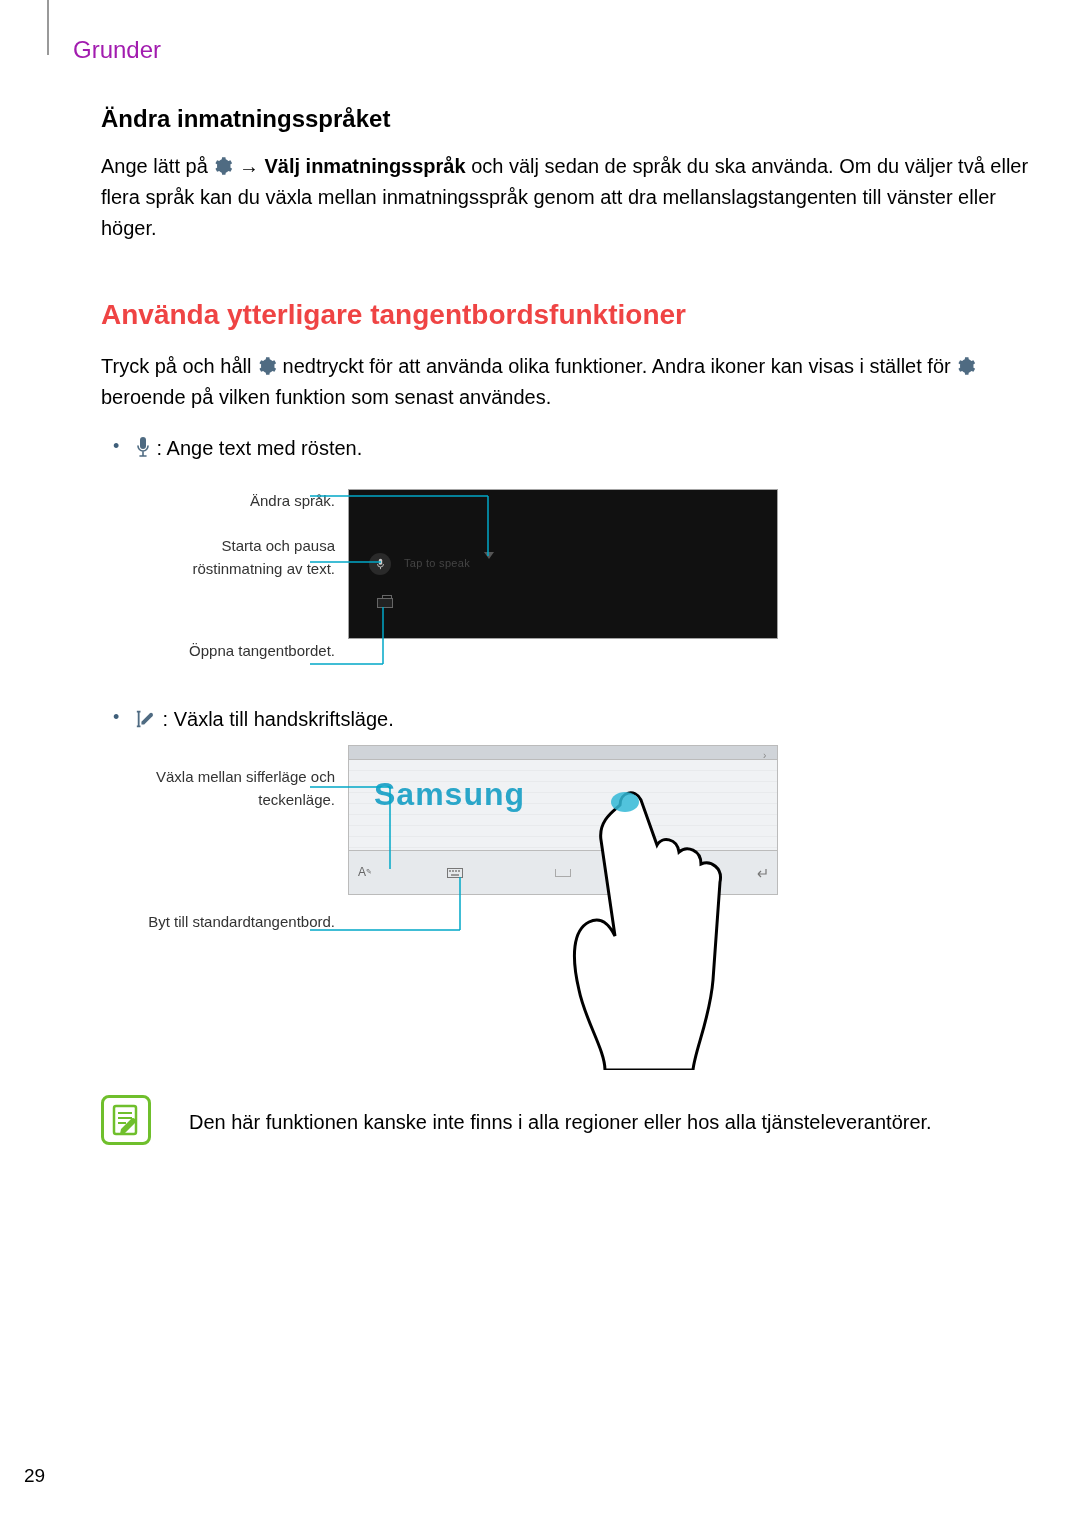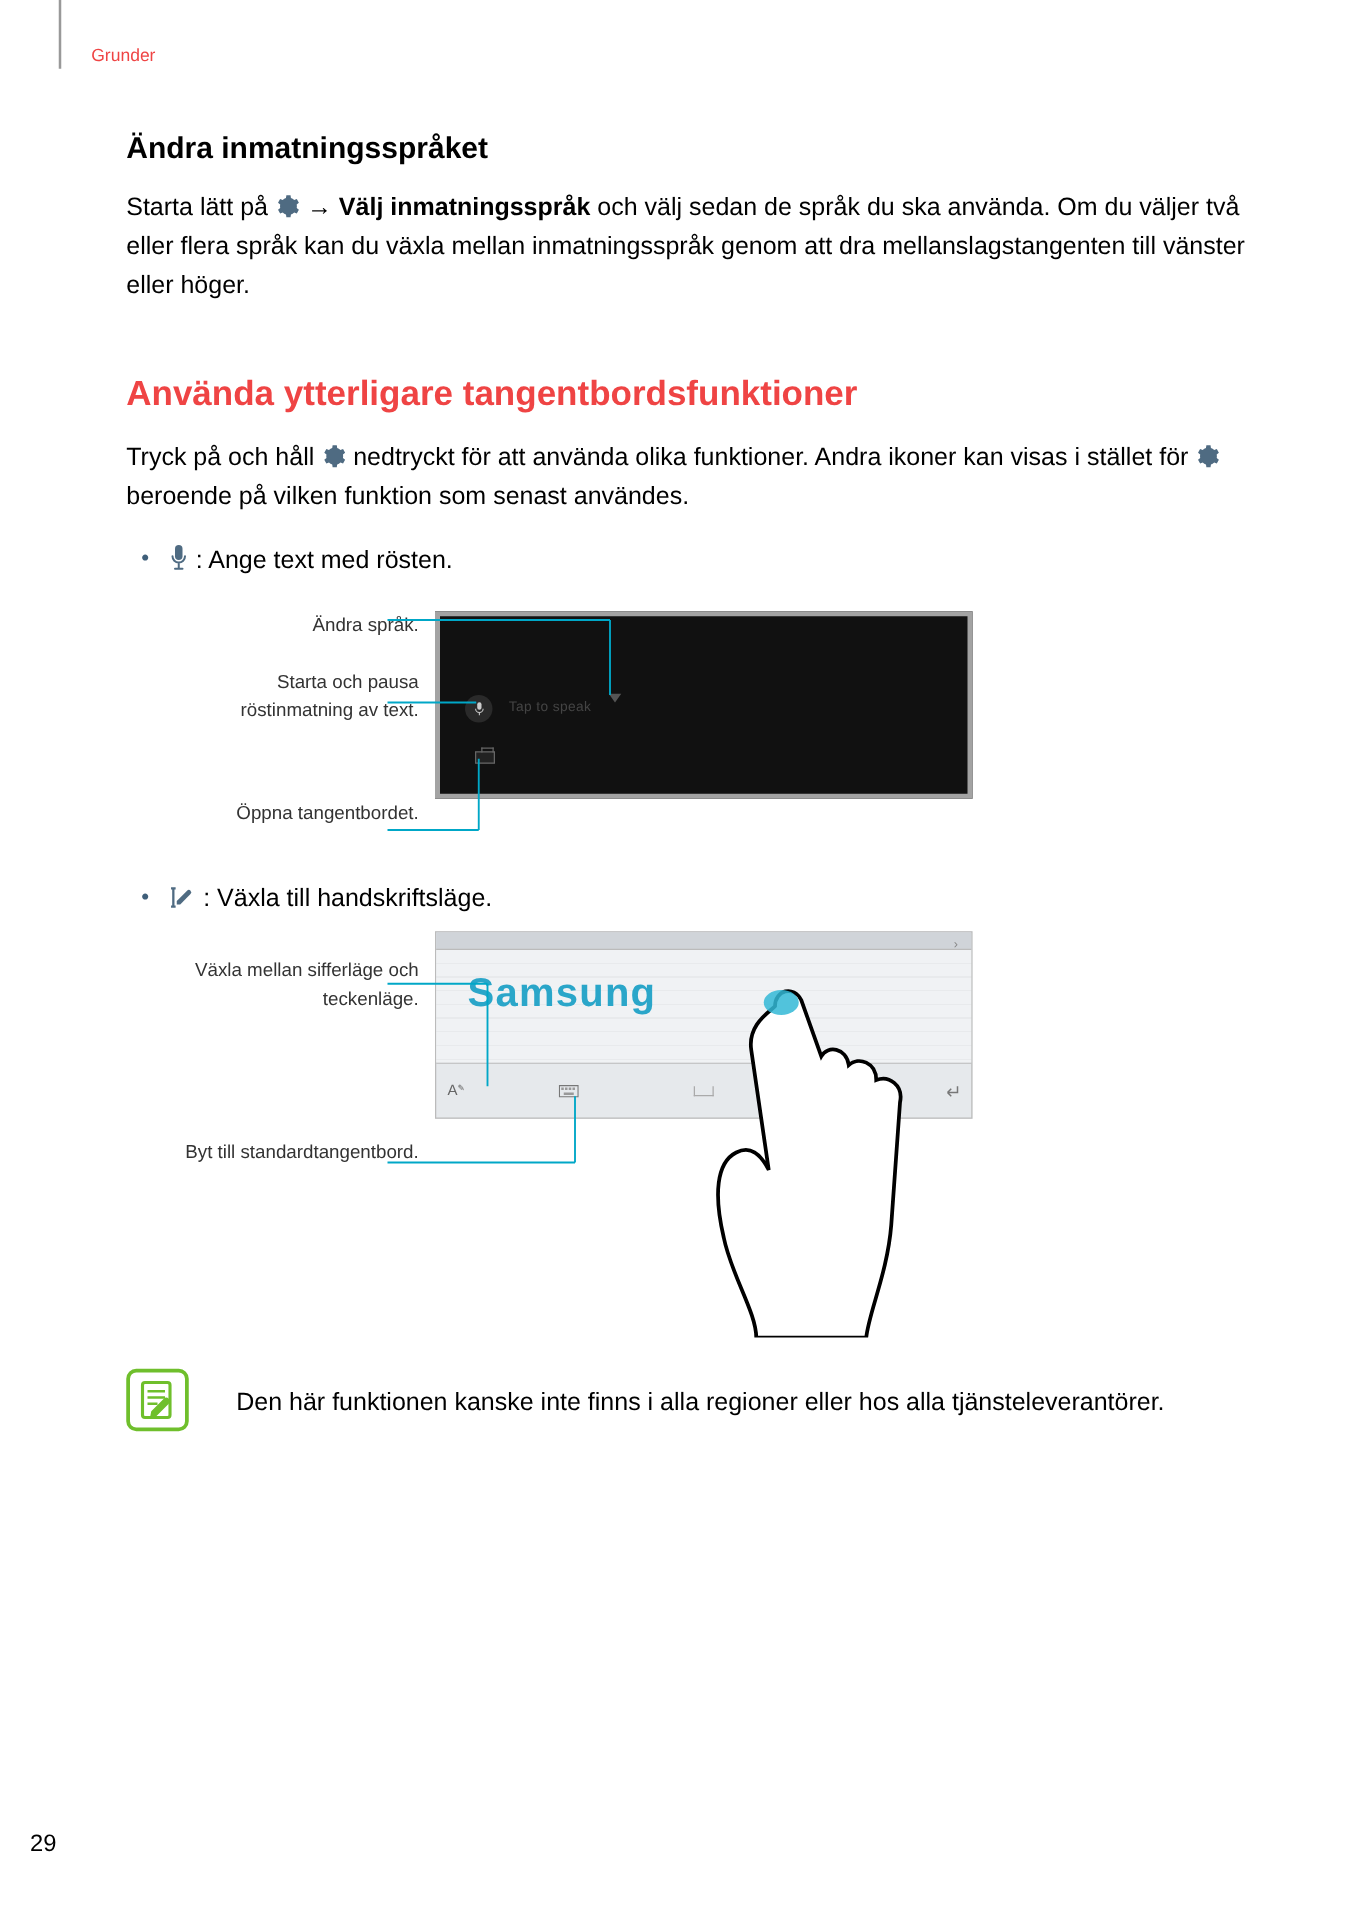--- a/index.html
+++ b/index.html
@@ -16,22 +16,22 @@
     left: 47px;
     top: 0;
     width: 2px;
     height: 55px;
     background: #999;
   }
   .header-label {
     position: absolute;
     left: 73px;
     top: 36px;
-    color: #ef4444;
-    font-size: 14px;
+    color: #a21caf;
+    font-size: 24px;
   }
   .content {
     position: absolute;
     left: 73px;
     top: 105px;
     width: 930px;
     margin-left: 28px;
   }
   h3.sub {
     font-size: 24px;
@@ -102,21 +102,21 @@
     text-align: right;
   }
   .fig1-label { position: absolute; right: 0; width: 180px; text-align: right; }
   .fig1-screenshot {
     position: absolute;
     left: 213px;
     top: 15px;
     width: 430px;
     height: 150px;
     background: #111;
-    border: 4px solid #a3a3a3;
+    border: 1px solid #a3a3a3;
   }
   .fig1-micbtn {
     position: absolute;
     left: 20px;
     top: 63px;
     width: 22px;
     height: 22px;
     background: #2a2a2a;
     border-radius: 50%;
     display: flex;
@@ -272,21 +272,21 @@
 </head>
 <body>
 
 <div class="page-border"></div>
 <div class="header-label">Grunder</div>
 
 <div class="content">
 
   <h3 class="sub">Ändra inmatningsspråket</h3>
   <p class="body">
-    <span>Starta lätt på </span>
+    <span>Ange lätt på </span>
     <span class="gear-icon">
       <svg viewBox="0 0 24 24">
           <path fill="#4f6b82" d="M12 8a4 4 0 1 0 0 8 4 4 0 0 0 0-8zm9 4c0-.6-.06-1.2-.17-1.77l2.1-1.64-2-3.46-2.5.84A8.96 8.96 0 0 0 15.3 4l-.38-2.62h-4L10.54 4a8.96 8.96 0 0 0-3.13 1.97l-2.5-.84-2 3.46 2.1 1.64A9.1 9.1 0 0 0 4.83 12c0 .6.06 1.2.18 1.77l-2.1 1.64 2 3.46 2.5-.84A8.96 8.96 0 0 0 10.54 20l.38 2.62h4L15.3 20a8.96 8.96 0 0 0 3.13-1.97l2.5.84 2-3.46-2.1-1.64c.11-.57.17-1.17.17-1.77z"></path>
         </svg>
     </span>
     <span> → </span>
     <b>Välj inmatningsspråk</b>
     <span> och välj sedan de språk du ska använda. Om du väljer två eller flera språk kan du växla mellan inmatningsspråk genom att dra mellanslagstangenten till vänster eller höger.</span>
   </p>
 

